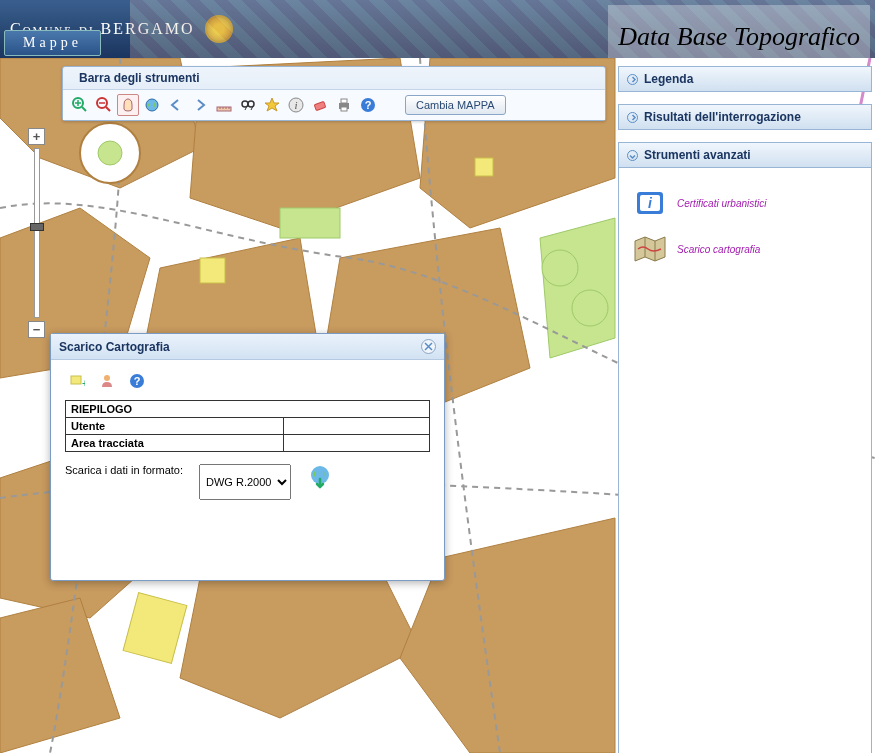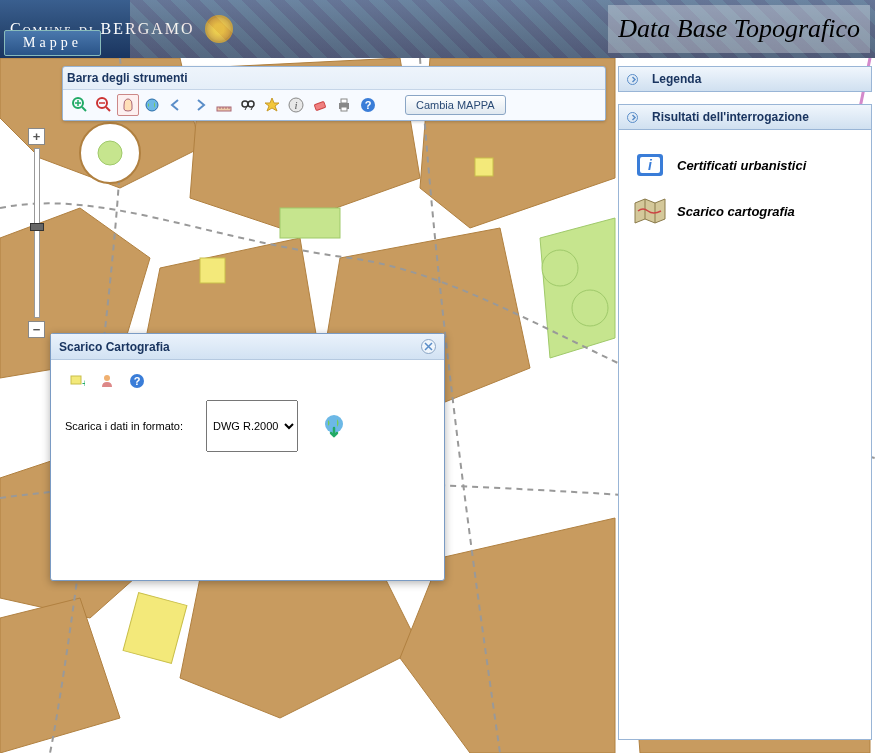--- a/index.html
+++ b/index.html
@@ -2,68 +2,68 @@
 <html><head>
 <meta charset="utf-8">
 <style>
 * { box-sizing: border-box; margin: 0; padding: 0; }
 body { font-family: Verdana, Arial, sans-serif; font-size: 11px; width: 875px; height: 753px; overflow: hidden; position: relative; }
 
 
 .header { height: 58px; background: linear-gradient(to bottom, #3a5f8f 0%, #2a4a75 50%, #1a3560 100%); position: relative; display: flex; align-items: center; }
 .header-title { color: #fff; font-family: Georgia, serif; font-size: 16px; letter-spacing: 2px; padding-left: 10px; font-variant: small-caps;}
 .header-seal { width: 28px; height: 28px; border-radius: 50%; background: radial-gradient(circle, #f0c419 30%, #d4a017 60%, #8b6914 100%); border: 2px solid #b8860b; margin: 0 10px; display:inline-block; vertical-align:middle;}
-.header-app-title { font-family: Georgia, serif; font-style: italic; font-size: 26px; color: #000; background: rgba(255,255,255,0.3); padding: 9px 10px; position:absolute; right:5px; top:5px;}
+.header-app-title { font-family: Georgia, serif; font-style: italic; font-size: 26px; color: #000; background: rgba(255,255,255,0.3); padding: 17px 10px; position:absolute; right:5px; top:5px;}
 .header-mappe { position: absolute; bottom: 2px; left: 4px; background: linear-gradient(to bottom, #4a78ad, #2a5488); color: #fff; font-family: Georgia, serif; font-size: 14px; letter-spacing: 4px; padding: 4px 18px; border:1px solid #8bb; border-radius:2px;}
 .header-map-strip { position:absolute; left:130px; top:0; right:0; bottom:0; opacity:0.3; background: repeating-linear-gradient(45deg,#caa,#caa 10px,#ddc 10px,#ddc 20px);}
 
 
 .main { position: relative; height: 695px; }
 .map-canvas { position: absolute; inset: 0; background: #fff; }
 .map-canvas svg { width: 100%; height: 100%; display:block;}
 
 
 .toolbar-panel { position: absolute; top: 8px; left: 62px; width: 544px; background: linear-gradient(to bottom, #eef4fb, #d8e6f5); border: 1px solid #99b5d6; border-radius: 3px; box-shadow: 0 1px 3px rgba(0,0,0,0.2);}
-.toolbar-header { padding: 4px 4px; font-weight: bold; font-size: 12px; color: #1a3560; border-bottom: 1px solid #c5d5e8;}
+.toolbar-header { padding: 4px 16px; font-weight: bold; font-size: 12px; color: #1a3560; border-bottom: 1px solid #c5d5e8;}
 .toolbar-body { padding: 4px 6px; display: flex; align-items: center; gap: 2px; background: #f7faff;}
 .tool-btn { width: 22px; height: 22px; border: 1px solid transparent; background: transparent; cursor: pointer; display: inline-flex; align-items: center; justify-content: center; border-radius: 2px;}
 .tool-btn.selected { border: 1px solid #c88; background: #fdf0f0;}
 .tool-btn svg { width: 16px; height: 16px; }
 .change-map-btn { margin-left: 24px; padding: 3px 10px; font-size: 11px; background: linear-gradient(to bottom, #fff, #e0e8f0); border: 1px solid #8aa5c5; border-radius: 3px; cursor: pointer; color:#2a4a75;}
 
 
 .zoom-slider { position: absolute; top: 70px; left: 28px; width: 18px; height: 210px; }
 .zoom-plus, .zoom-minus { width: 17px; height: 17px; background: #fff; border: 1px solid #888; display:flex; align-items:center; justify-content:center; font-weight:bold; color:#555; cursor:pointer; font-size:13px;}
 .zoom-track { width: 6px; height: 170px; background: #fff; border:1px solid #999; margin: 3px auto; position: relative;}
 .zoom-thumb { position: absolute; left: -5px; width: 14px; height: 8px; background: #666; border:1px solid #333; top: 74px; cursor:pointer;}
 
 
 .side-panel { position: absolute; top: 8px; right: 3px; width: 254px; }
-.accordion-header { background: linear-gradient(to bottom, #f0f6fc, #d0e0f0); border: 1px solid #99b5d6; padding: 5px 8px; font-size: 12px; font-weight: bold; color: #1a3560; cursor: pointer; display:flex; align-items:center; gap:14px;}
+.accordion-header { background: linear-gradient(to bottom, #f0f6fc, #d0e0f0); border: 1px solid #99b5d6; padding: 5px 8px; font-size: 12px; font-weight: bold; color: #1a3560; cursor: pointer; display:flex; align-items:center; gap:6px;}
 .accordion-header + .accordion-header { margin-top: 12px; }
 .accordion-toggle { width:11px; height:11px; display:inline-flex; align-items:center; justify-content:center;}
 .accordion-toggle svg { width:11px; height:11px;}
 .accordion-body { border: 1px solid #99b5d6; border-top: none; background: #fff; padding: 12px 10px 10px 10px; height: 610px;}
 .tool-item { display: flex; align-items: center; gap: 10px; padding: 8px 4px; cursor: pointer;}
 .tool-item-icon { width: 34px; height: 30px; display:flex; align-items:center; justify-content:center;}
-.tool-item-label { font-weight: bold; font-style: italic; font-size: 13px; color: #000000;}
+.tool-item-label { font-weight: normal; font-style: italic; font-size: 10px; color: #a21caf;}
 
 
 .dialog { position: absolute; top: 275px; left: 50px; width: 395px; height: 248px; background: #fff; border: 1px solid #7a9bc4; box-shadow: 0 2px 8px rgba(0,0,0,0.3); border-radius: 3px;}
 .dialog-header { background: linear-gradient(to bottom, #eaf2fb, #d2e2f3); padding: 5px 8px; font-weight: bold; font-size: 12px; color: #1a3560; display: flex; justify-content: space-between; align-items:center; border-bottom:1px solid #b5c9e0;}
 .dialog-close { width: 15px; height: 15px; border: 1px solid #8aa5c5; border-radius: 50%; background: #f0f6fc; cursor: pointer; display:flex; align-items:center; justify-content:center;}
 .dialog-close svg{width:9px;height:9px;}
 .dialog-body { padding: 10px 14px; }
 .dialog-toolbar { display: flex; gap: 6px; margin-bottom: 8px;}
 .dialog-toolbar .tool-btn { width: 24px; height: 22px;}
 table.info { width: 100%; border-collapse: collapse; margin-bottom: 12px;}
 table.info td, table.info th { border: 1px solid #333; padding: 2px 5px; text-align: left; font-size: 11px;}
 table.info th { font-weight: bold; background: #fff;}
-.download-row { display: flex; align-items: center; gap: 23px; font-size: 11px;}
-.download-row select { font-size: 11px; padding: 18px 2px;}
+.download-row { display: flex; gap: 16px; font-size: 11px;}
+.download-row select { font-size: 11px; padding: 10px 2px;}
 .dl-btn { width:26px; height:26px; cursor:pointer; display:flex; align-items:center; justify-content:center;}
 </style>
 </head>
 <body>
 
 <div class="header">
   <div class="header-map-strip"></div>
   <span class="header-title">
     <span>Comune di BERGAMO</span>
   </span>
@@ -231,20 +231,29 @@
     </div>
     <div class="accordion-header">
       <span class="accordion-toggle">
           <svg viewBox="0 0 11 11">
             <circle cx="5.5" cy="5.5" r="5" fill="none" stroke="#5a8dc8"></circle>
             <path d="M5.5 3 L8 5.5 L5.5 8" fill="none" stroke="#5a8dc8" stroke-width="1.5"></path>
           </svg>
         </span>
       <span>Risultati dell'interrogazione</span>
     </div>
+    <div class="accordion-header">
+      <span class="accordion-toggle">
+          <svg viewBox="0 0 11 11">
+            <circle cx="5.5" cy="5.5" r="5" fill="none" stroke="#5a8dc8"></circle>
+            <path d="M3 5.5 L5.5 8 L8 5.5" fill="none" stroke="#5a8dc8" stroke-width="1.5"></path>
+          </svg>
+        </span>
+      <span>Strumenti avanzati</span>
+    </div>
     <div class="accordion-body">
       <div class="tool-item">
         <span class="tool-item-icon">
           <svg width="30" height="26" viewBox="0 0 30 26">
               <rect x="2" y="2" width="26" height="22" rx="3" fill="#3a7dd8"></rect>
               <rect x="5" y="5" width="20" height="16" rx="2" fill="#fff"></rect>
               <text x="15" y="18" text-anchor="middle" font-size="14" font-weight="bold" font-style="italic" fill="#3a7dd8">i</text>
             </svg>
         </span>
         <span class="tool-item-label">Certificati urbanistici</span>
@@ -285,20 +294,35 @@
               <path d="M3 14 Q3 9 8 9 Q13 9 13 14 Z" fill="#d88"></path>
             </svg>
           </button>
         <button class="tool-btn">
             <svg viewBox="0 0 16 16">
               <circle cx="8" cy="8" r="7" fill="#3a7dd8"></circle>
               <text x="8" y="12" text-anchor="middle" font-size="11" font-weight="bold" fill="#fff">?</text>
             </svg>
           </button>
       </div>
+      <table class="info">
+        <tbody>
+            <tr>
+              <th colspan="2">RIEPILOGO</th>
+            </tr>
+        <tr>
+              <th style="width:60%">Utente</th>
+              <td></td>
+            </tr>
+        <tr>
+              <th>Area tracciata</th>
+              <td></td>
+            </tr>
+      </tbody>
+        </table>
       <div class="download-row">
         <span>Scarica i dati in formato:</span>
         <select>
           <option>DWG R.2000</option>
         </select>
         <span class="dl-btn">
           <svg width="24" height="24" viewBox="0 0 24 24">
               <circle cx="12" cy="10" r="9" fill="#6cb8e6"></circle>
               <path d="M6 6 Q9 9 6 12 M15 5 Q18 9 15 13" fill="#7c5"></path>
               <path d="M12 14 L12 22 M9 19 L12 22 L15 19" stroke="#2a6" stroke-width="2.5" fill="none" stroke-linecap="round"></path>

